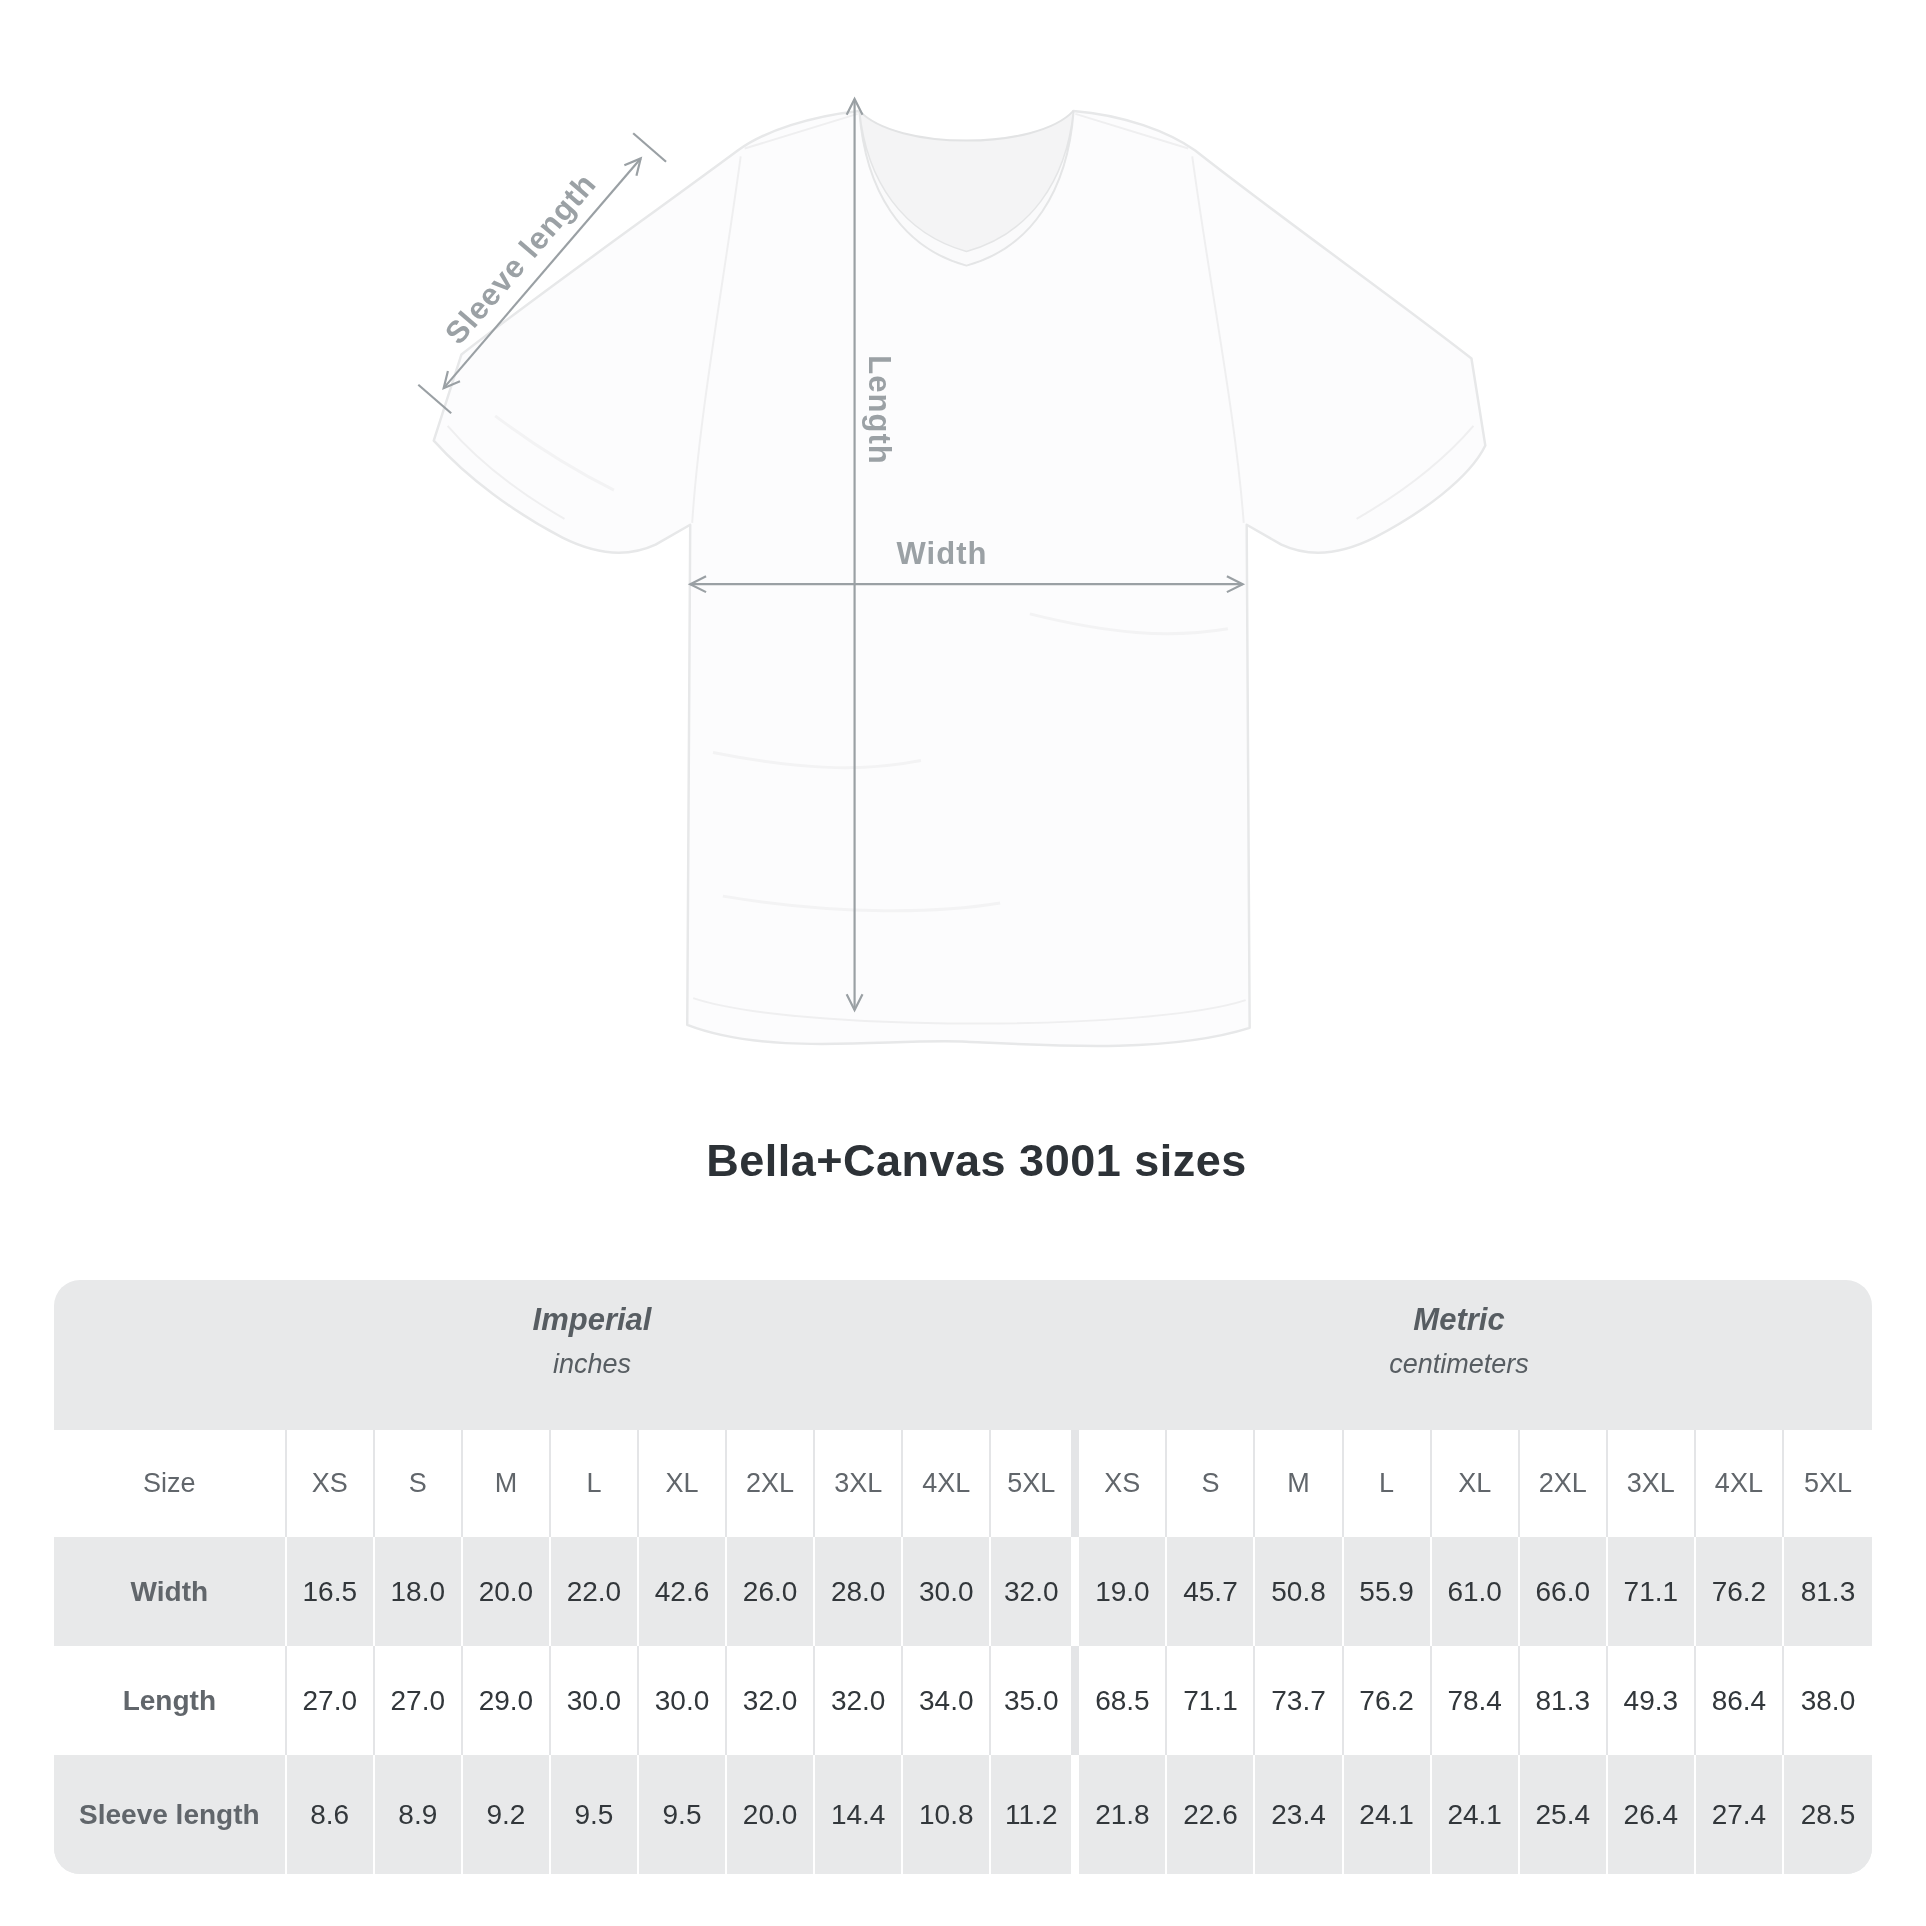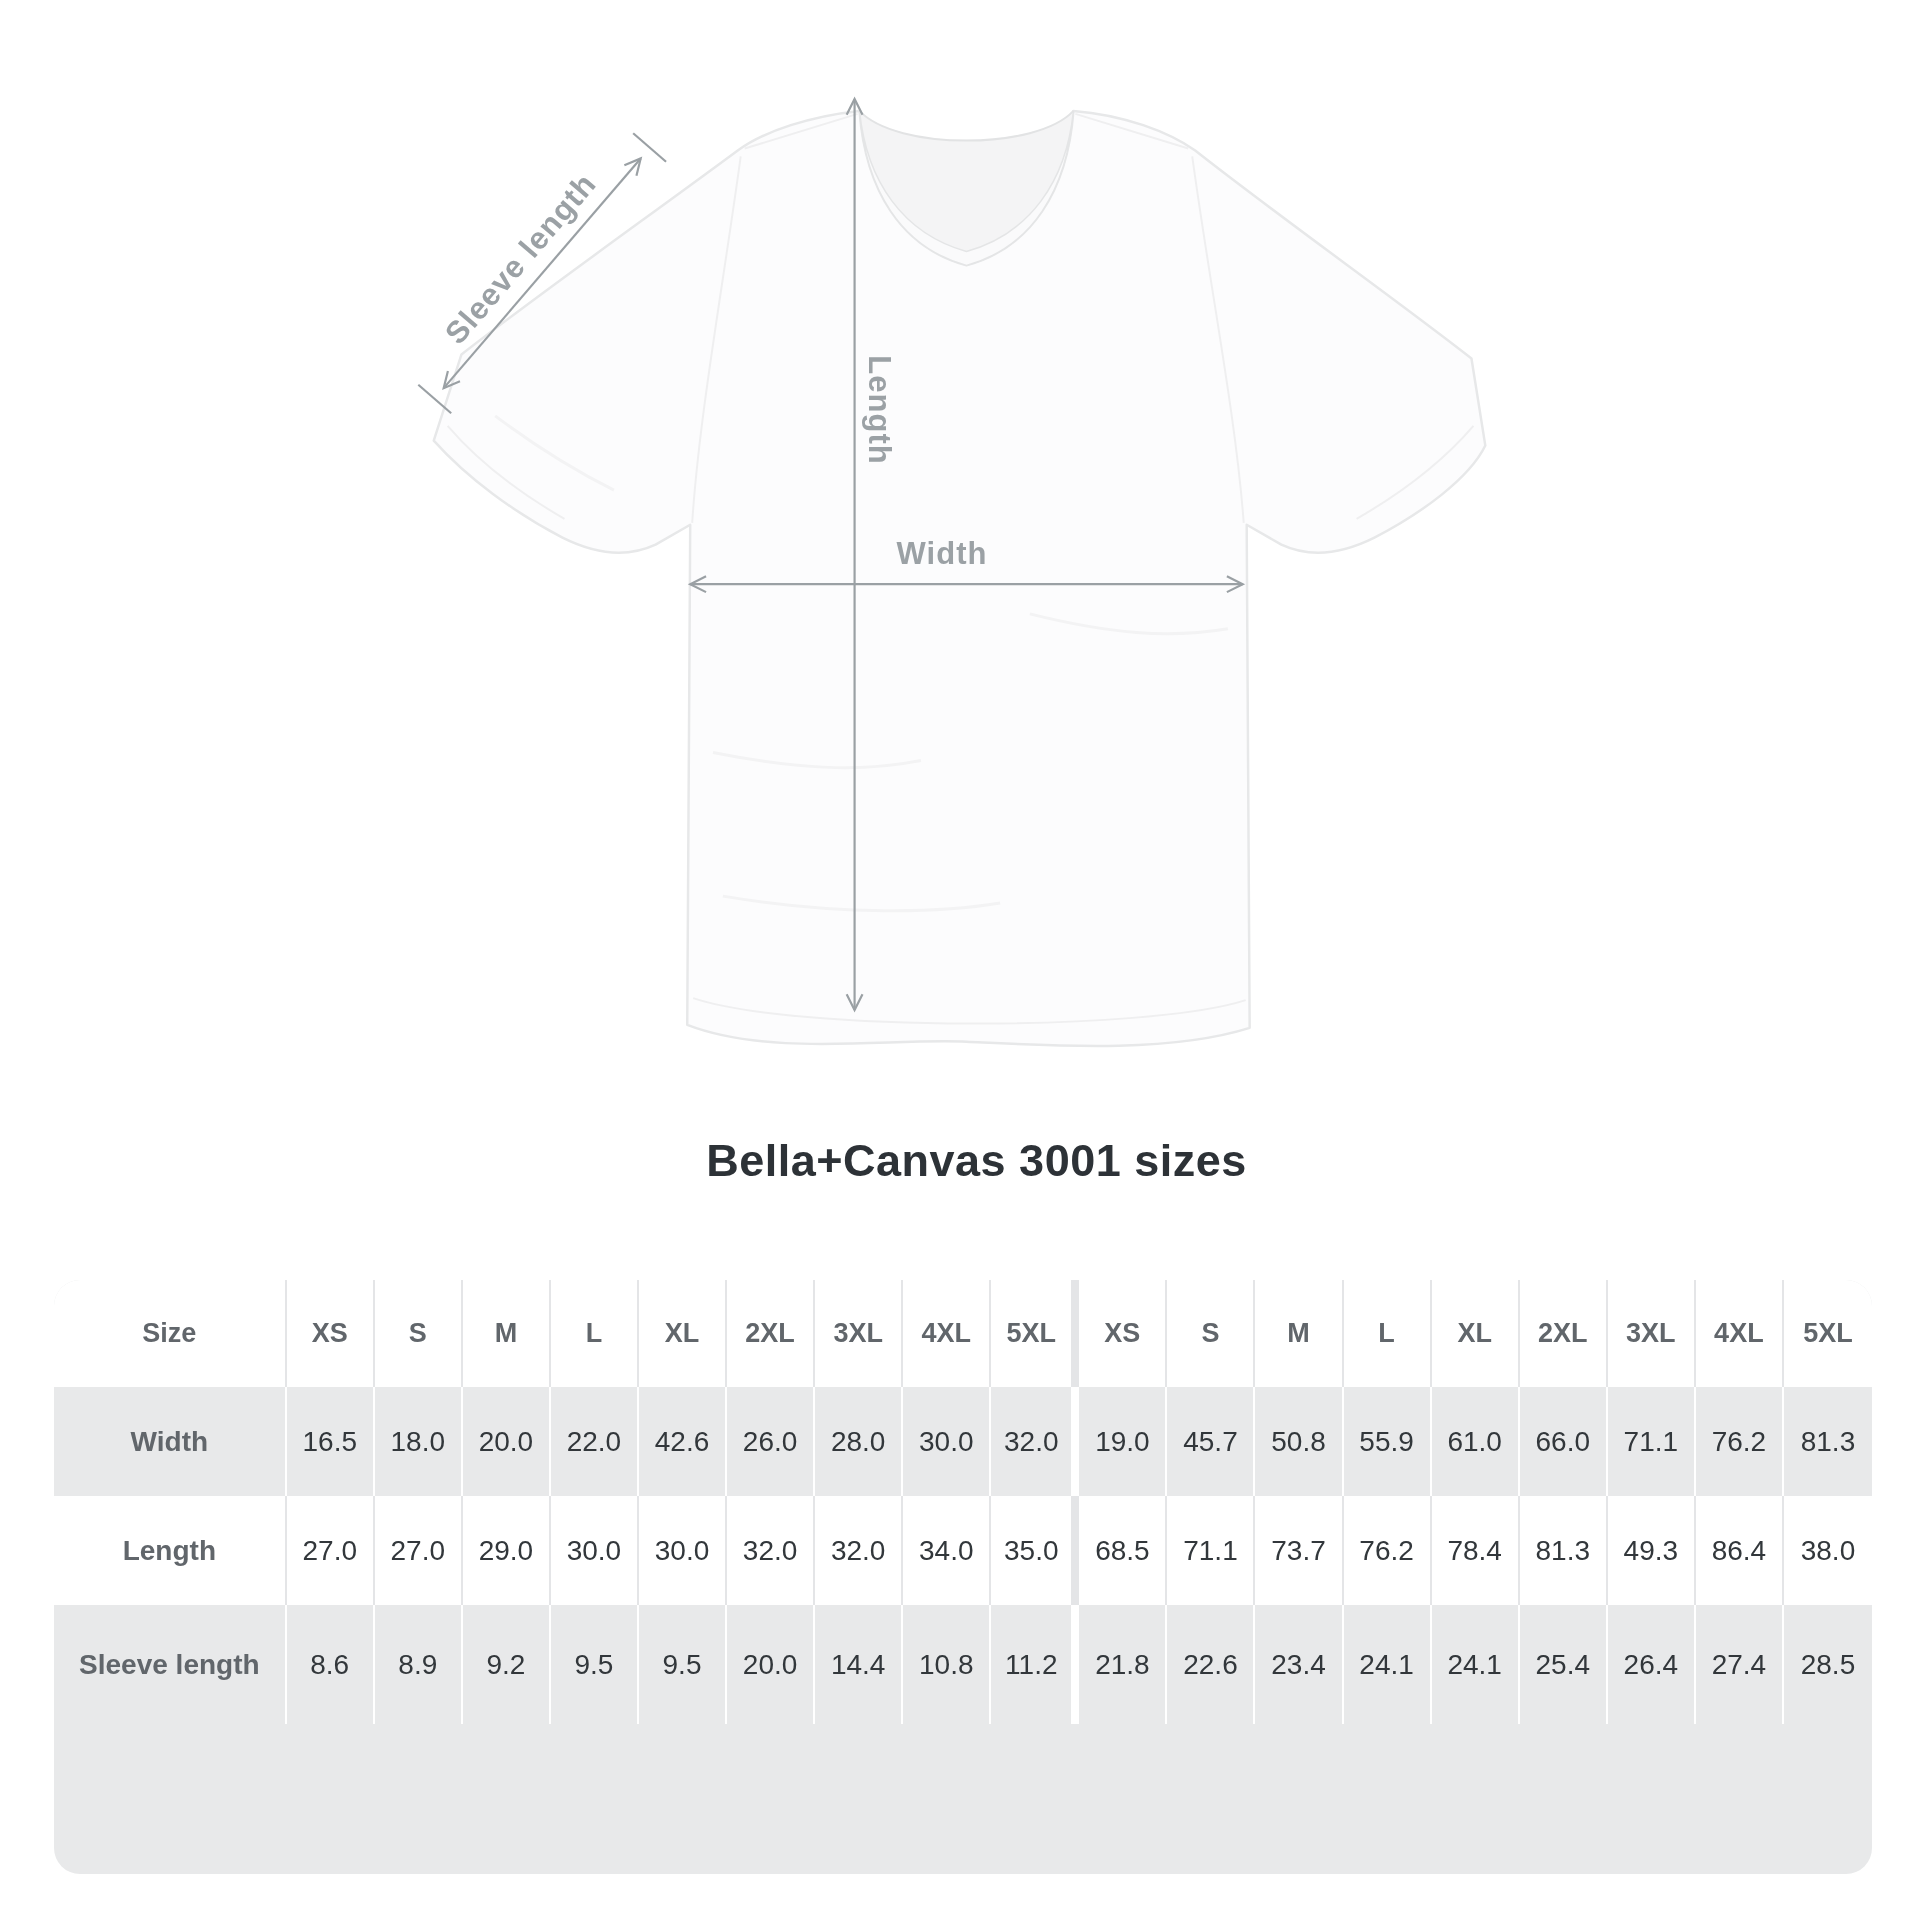--- a/index.html
+++ b/index.html
@@ -38,21 +38,21 @@
     grid-template-rows:107px 109px 109px 119px;
     width:100%;
   }
   .cell{
     display:flex;align-items:center;justify-content:center;
     font-size:28px;color:#32373b;
     border-right:2px solid transparent;
   }
   .cell.w{background:#ffffff;border-right-color:#e4e5e7;}
   .cell.g{background:#e8e9ea;border-right-color:#ffffff;}
-  .cell.hdr,.cell.corner{font-weight:bold;color:#61666b;font-size:27px;}
+  .cell.hdr,.cell.corner{font-weight:normal;color:#61666b;font-size:27px;}
   .cell.rowlabel{font-weight:bold;color:#61666b;}
   .cell.groupend{border-right-width:8px;}
   #table-grid .cell:nth-child(19n){border-right:none;}
 </style>
 </head>
 <body>
 
 <div class="stage">
 
   <div class="shirt-section">
@@ -122,20 +122,30 @@
     <span class="measure-label lbl-sleeve">Sleeve length</span>
     <span class="measure-label lbl-length">Length</span>
     <span class="measure-label lbl-width">Width</span>
   </div>
 
   <div class="title-block">
     <h1 class="main-title">Bella+Canvas 3001 sizes</h1>
   </div>
 
   <div class="table-wrap">
+    <div class="group-row">
+      <div class="unit-group group-imperial">
+        <div class="g-label">Imperial</div>
+        <div class="g-sub">inches</div>
+      </div>
+      <div class="unit-group group-metric">
+        <div class="g-label">Metric</div>
+        <div class="g-sub">centimeters</div>
+      </div>
+    </div>
     <div id="table-grid">
         <div class="cell w corner">Size</div>
         <div class="cell w hdr">XS</div>
         <div class="cell w hdr">S</div>
         <div class="cell w hdr">M</div>
         <div class="cell w hdr">L</div>
         <div class="cell w hdr">XL</div>
         <div class="cell w hdr">2XL</div>
         <div class="cell w hdr">3XL</div>
         <div class="cell w hdr">4XL</div>

